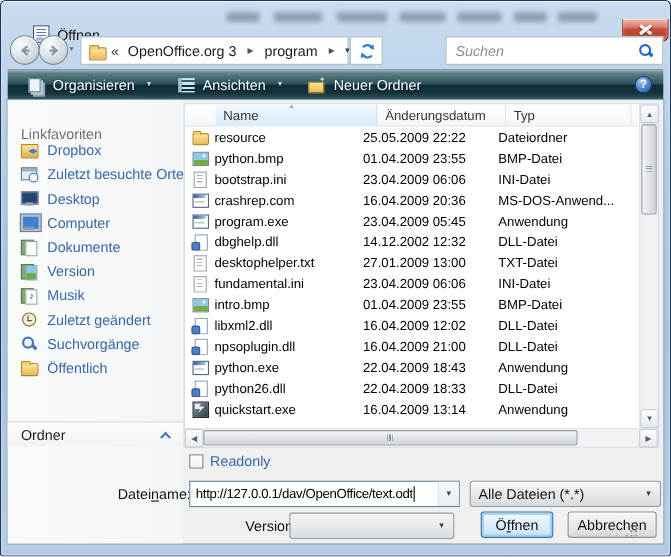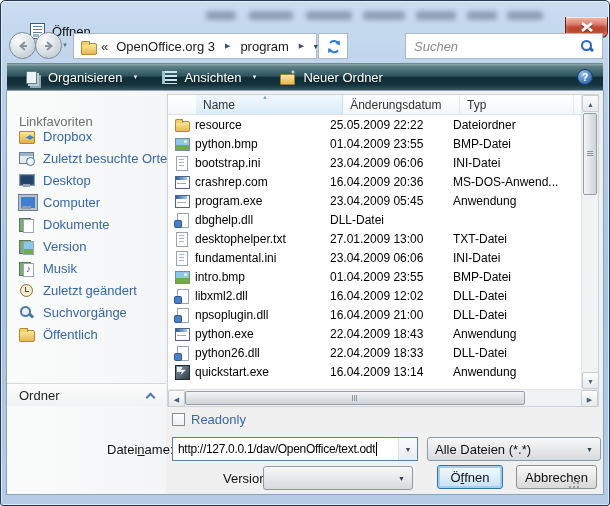--- a/index.html
+++ b/index.html
@@ -377,20 +377,21 @@
               <span class="frow-name">program.exe</span>
             </span>
     <span class="fcell fc-date">23.04.2009 05:45</span>
     <span class="fcell fc-type">Anwendung</span>
   </div>
           <div class="frow">
     <span class="fcell fc-name">
               <span class="fico ico-dll"></span>
               <span class="frow-name">dbghelp.dll</span>
             </span>
+    <span class="fcell fc-date">14.12.2002 12:32</span>
     <span class="fcell fc-type">DLL-Datei</span>
   </div>
           <div class="frow">
     <span class="fcell fc-name">
               <span class="fico ico-page"></span>
               <span class="frow-name">desktophelper.txt</span>
             </span>
     <span class="fcell fc-date">27.01.2009 13:00</span>
     <span class="fcell fc-type">TXT-Datei</span>
   </div>

